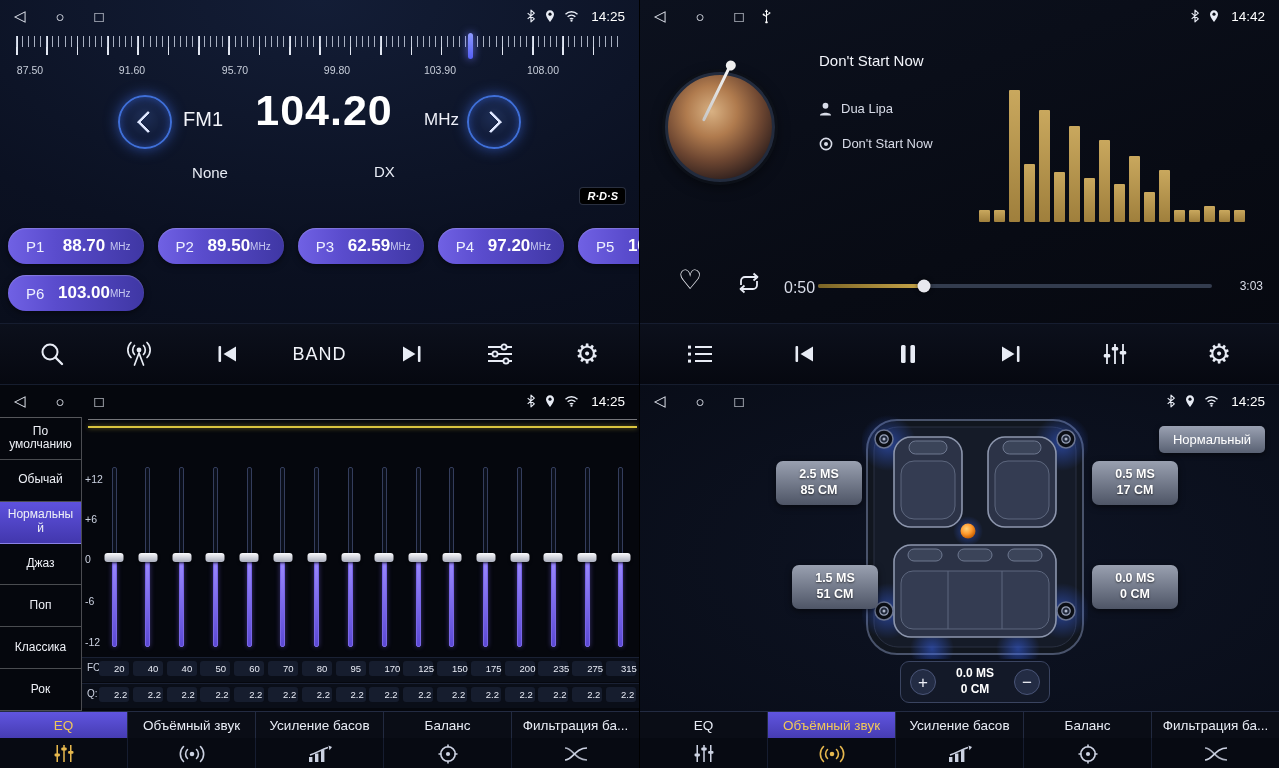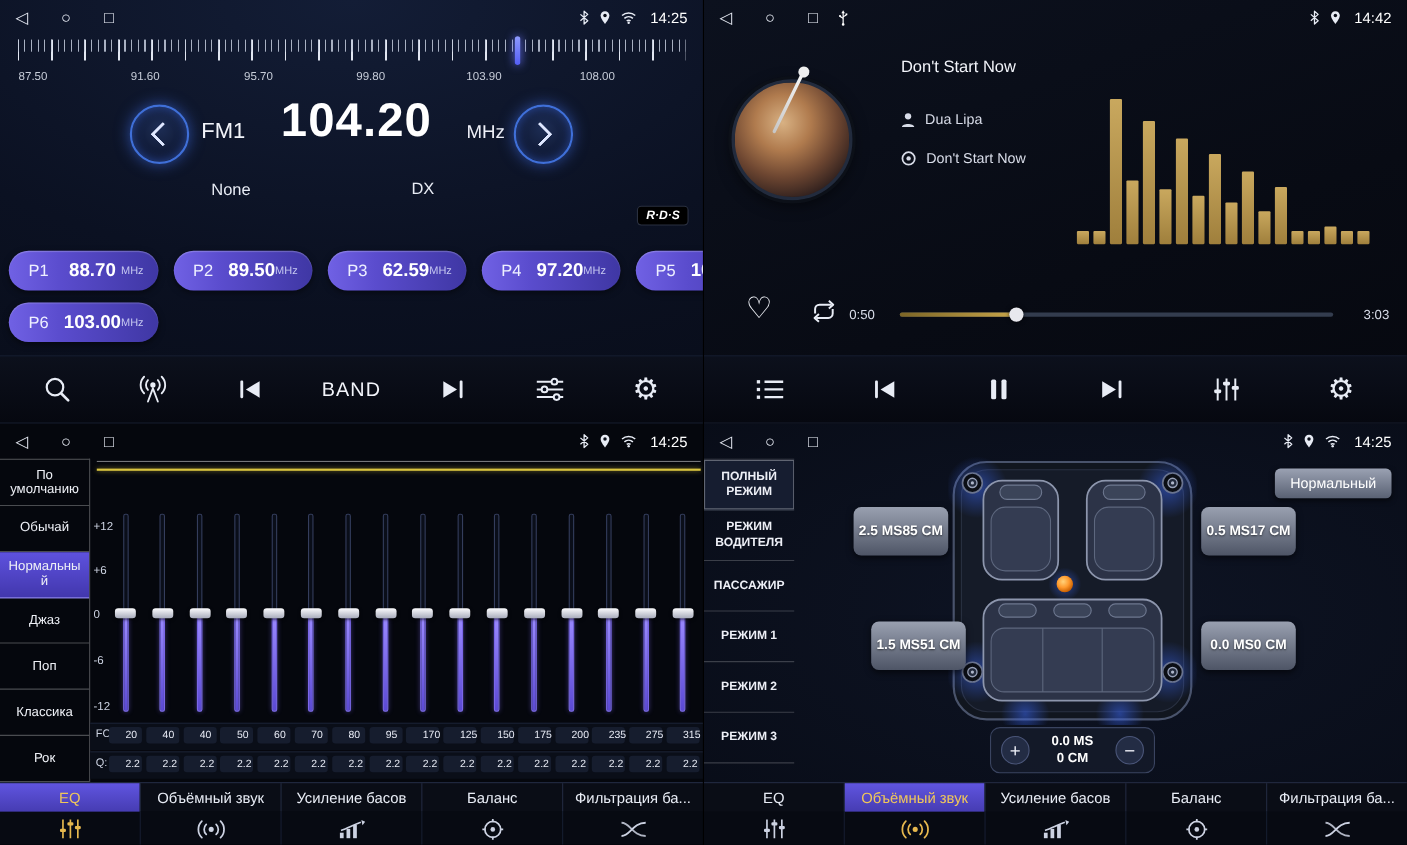--- a/index.html
+++ b/index.html
@@ -47,21 +47,21 @@
 .album{position:absolute;left:25px;top:72px;width:110px;height:110px;border-radius:50%;background:radial-gradient(circle at 42% 35%,#d8b183 0%,#b07b4e 28%,#6d4631 55%,#2b1d1c 80%,#120d12 100%);border:3px solid #222b3d;box-shadow:0 0 0 3px #0c1018,0 4px 14px rgba(0,0,0,.6)}
 .tonearm{position:absolute;left:60px;top:-8px;width:3px;height:60px;background:linear-gradient(#f6f6f6,#c6c6c6);border-radius:2px;transform:rotate(26deg);transform-origin:top center}
 .tonearm::before{content:"";position:absolute;left:-3.5px;top:-7px;width:10px;height:10px;border-radius:50%;background:#eee}
 .track-title{position:absolute;left:179px;top:52px;font-size:15px;color:#f2f4fa}
 .meta-row{position:absolute;left:179px;display:flex;align-items:center;gap:9px;color:#d8dce8;font-size:13px}
 #artist-row{top:101px}#album-row{top:136px}
 .visualizer{position:absolute;left:339px;top:90px;width:277px;height:132px;display:flex;align-items:flex-end;gap:4px}
 .vbar{width:11px;background:linear-gradient(180deg,#c9a85e 0%,#9f7f3c 100%);border-radius:1px}
 .heart{position:absolute;left:38px;top:264px;font-size:27px;color:#f2f4fa;cursor:pointer}
 .repeat{position:absolute;left:96px;top:272px;color:#e8ecf5;cursor:pointer}
-.elapsed{position:absolute;left:132px;top:279px;font-size:12px;color:#d8dce8}
+.elapsed{position:absolute;left:144px;top:279px;font-size:16px;color:#d8dce8}
 .ptrack{position:absolute;left:178px;top:284px;width:394px;height:4px;border-radius:2px;background:#333c4e;cursor:pointer}
 .pfill{position:absolute;left:0;top:0;height:100%;border-radius:2px;background:linear-gradient(90deg,#7c6526,#c8a64a)}
 .pknob{position:absolute;top:50%;width:13px;height:13px;border-radius:50%;background:#e8e8ee;transform:translate(-50%,-50%);box-shadow:0 0 4px rgba(0,0,0,.7)}
 .duration{position:absolute;right:16px;top:279px;font-size:12px;color:#d8dce8}
 
 .eq-sidebar{position:absolute;left:0;top:32px;width:82px;height:294px;border-top:1px solid rgba(255,255,255,.32);border-right:1px solid rgba(255,255,255,.28);display:flex;flex-direction:column}
 .eq-preset{flex:1;display:flex;align-items:center;justify-content:center;text-align:center;font-size:12px;color:#eef0f6;border-bottom:1px solid rgba(255,255,255,.28);padding:2px 7px;line-height:1.15;overflow-wrap:break-word;word-break:break-word;cursor:pointer}
 .eq-preset.active{background:linear-gradient(180deg,#5e52de 0%,#4237ad 100%)}
 .eq-line-white{position:absolute;left:88px;right:2px;top:34px;height:1px;background:rgba(255,255,255,.45)}
 .eq-line-yellow{position:absolute;left:88px;right:2px;top:41px;height:2px;background:#d9c43f;box-shadow:0 0 5px rgba(217,196,63,.6)}
@@ -85,21 +85,21 @@
 .iconbar{position:absolute;left:0;right:0;top:353px;height:31px;display:flex;background:#070a12}
 .icon-cell{flex:1;display:flex;align-items:center;justify-content:center;color:#ccd2e2;border-right:1px solid #161d30;cursor:pointer}
 .icon-cell:last-child{border-right:none}
 .icon-cell.active{color:#e6b84e}
 
 .sf-modes{position:absolute;left:0;top:32px;width:82px;display:flex;flex-direction:column;border-top:1px solid rgba(255,255,255,.22)}
 .sf-mode{min-height:46px;display:flex;align-items:center;justify-content:center;text-align:center;font-size:11px;font-weight:bold;color:#edeff6;line-height:1.25;padding:4px 2px;border-bottom:1px solid rgba(255,255,255,.2);cursor:pointer}
 .sf-mode.active{background:#161d30;box-shadow:inset 0 0 0 1px rgba(255,255,255,.32)}
 .profile-btn{position:absolute;right:14px;top:41px;width:106px;height:27px;border-radius:5px;background:linear-gradient(180deg,#9aa1b2 0%,#596173 100%);display:flex;align-items:center;justify-content:center;font-size:13px;color:#fff;box-shadow:0 2px 5px rgba(0,0,0,.5);cursor:pointer}
 .car{position:absolute;left:222px;top:30px;width:226px;height:244px}
-.delay-box{position:absolute;width:86px;height:44px;border-radius:7px;background:linear-gradient(180deg,#99a0b0 0%,#4e5566 100%);display:flex;flex-direction:row;align-items:center;justify-content:center;box-shadow:0 2px 6px rgba(0,0,0,.55);cursor:pointer}
+.delay-box{position:absolute;width:86px;height:44px;border-radius:7px;background:linear-gradient(180deg,#99a0b0 0%,#4e5566 100%);display:flex;flex-direction:column;align-items:center;justify-content:center;box-shadow:0 2px 6px rgba(0,0,0,.55);cursor:pointer}
 .delay-box span{font-size:12.5px;font-weight:bold;color:#fff;text-shadow:0 1px 2px rgba(0,0,0,.6);line-height:1.25}
 #box-fl{left:136px;top:76px}#box-fr{left:452px;top:76px}#box-rl{left:152px;top:180px}#box-rr{left:452px;top:180px}
 .center-ctrl{position:absolute;left:260px;top:276px;width:150px;height:42px;border-radius:9px;background:rgba(20,26,42,.88);border:1px solid #3a4460;display:flex;align-items:center;justify-content:space-between;padding:0 9px}
 .ctrl-btn{width:26px;height:26px;border-radius:50%;background:#232c44;border:1px solid #4a5578;color:#edeff6;font-size:17px;display:flex;align-items:center;justify-content:center;line-height:1;cursor:pointer}
 .ctrl-vals{display:flex;flex-direction:column;align-items:center}
 .ctrl-vals span{font-size:12px;font-weight:bold;color:#fff;line-height:1.3}
 </style>
 </head>
 <body>
 
@@ -680,28 +680,20 @@
             <svg width="15" height="12" viewBox="0 0 16 13">
               <path d="M1.5 4.5 A9.5 9.5 0 0 1 14.5 4.5" fill="none" stroke="currentColor" stroke-width="1.5"></path>
               <path d="M3.8 7.2 A6.3 6.3 0 0 1 12.2 7.2" fill="none" stroke="currentColor" stroke-width="1.5"></path>
               <path d="M6.1 9.8 A3.2 3.2 0 0 1 9.9 9.8" fill="none" stroke="currentColor" stroke-width="1.5"></path>
               <circle cx="8" cy="11.6" r="1.2" fill="currentColor"></circle>
             </svg>
           </span>
         <span class="time">14:25</span>
       </div>
     </div>
-    <div class="sf-modes" id="sf-modes">
-        <div class="sf-mode active">ПОЛНЫЙ РЕЖИМ</div>
-        <div class="sf-mode">РЕЖИМ ВОДИТЕЛЯ</div>
-        <div class="sf-mode">ПАССАЖИР</div>
-        <div class="sf-mode">РЕЖИМ 1</div>
-        <div class="sf-mode">РЕЖИМ 2</div>
-        <div class="sf-mode">РЕЖИМ 3</div>
-      </div>
     <div class="profile-btn">Нормальный</div>
     <svg class="car" viewBox="0 0 226 244">
       <defs>
         <radialGradient id="gGlow" cx="50%" cy="50%" r="50%">
           <stop offset="0%" stop-color="#3d6bff" stop-opacity=".5"></stop>
           <stop offset="100%" stop-color="#3d6bff" stop-opacity="0"></stop>
         </radialGradient>
         <radialGradient id="gBall" cx="40%" cy="35%" r="65%">
           <stop offset="0%" stop-color="#ffd27a"></stop>
           <stop offset="55%" stop-color="#ff9a2e"></stop>

